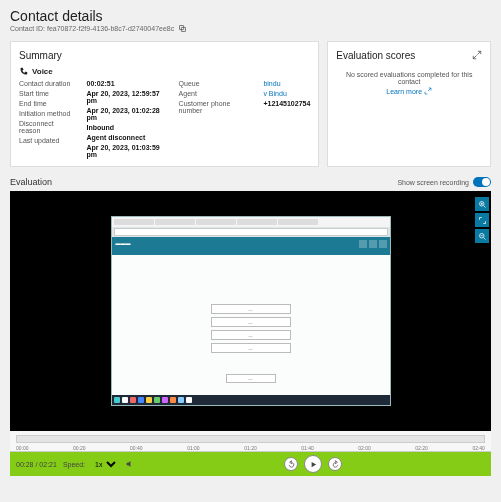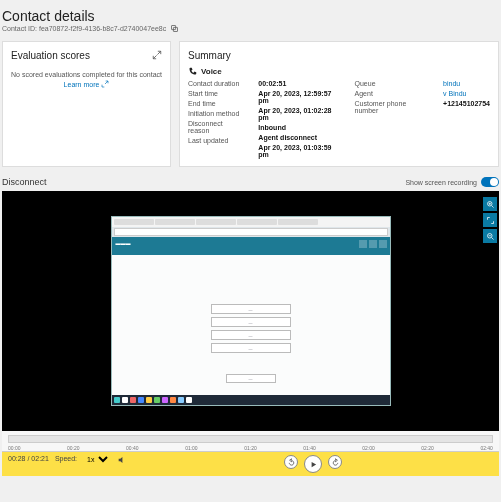--- a/index.html
+++ b/index.html
@@ -1,18 +1,18 @@
 <!DOCTYPE html>
 <html><head>
 <meta charset="utf-8">
 <style>
 * { box-sizing: border-box; margin: 0; padding: 0; font-family: -apple-system, BlinkMacSystemFont, "Segoe UI", Arial, sans-serif; }
 body { background: #f0f0f0; width: 501px; height: 502px; overflow: hidden; font-size: 8px; }
 
-.page { padding: 8px 2px; }
+.page { padding: 8px 10px; }
 .header { display: flex; justify-content: space-between; align-items: flex-start; margin-bottom: 8px; }
 .header-left h1 { font-size: 14px; font-weight: 400; color: #222; }
 .header-left .sub { font-size: 7px; color: #666; display: flex; align-items: center; gap: 4px; }
 .eval-btn { background: #fff; border: 1px solid #888; padding: 3px 8px; font-size: 8px; cursor: pointer; }
 
 .cards { display: flex; gap: 8px; margin-bottom: 10px; }
 .card { background: #fff; border: 1px solid #ddd; padding: 8px; }
 .card h2 { font-size: 10px; font-weight: 400; color: #222; margin-bottom: 6px; }
 .summary-card { flex: 2; }
 .eval-card { flex: 1; position: relative; }
@@ -49,21 +49,21 @@
 .screen .form { position: absolute; left: 50%; top: 35%; transform: translateX(-50%); display: flex; flex-direction: column; gap: 3px; }
 .screen .field { width: 80px; height: 10px; border: 1px solid #bbb; background: #fff; font-size: 4px; display: flex; align-items: center; justify-content: center; color: #667; }
 .screen .foot-btn { position: absolute; left: 50%; bottom: 12px; transform: translateX(-50%); width: 50px; height: 9px; border: 1px solid #bbb; background: #fff; font-size: 4px; display: flex; align-items: center; justify-content: center; color: #667; }
 .screen .taskbar { height: 10px; background: #1f2a38; display: flex; align-items: center; padding: 0 2px; gap: 2px; }
 .screen .taskbar .tb { width: 6px; height: 6px; border-radius: 1px; }
 
 .timeline { background: #f7f7f7; padding: 4px 6px 0; }
 .tl-track { height: 8px; background: #e4e4e4; margin-bottom: 2px; border: 1px solid #ccc; }
 .tl-ticks { display: flex; justify-content: space-between; font-size: 5px; color: #777; }
 
-.controls { background: #fde047; border-top: 1px solid #ccc; padding: 3px 6px; display: flex; align-items: flex-start; gap: 6px; font-size: 7px; color: #444; }
+.controls { background: #84cc16; border-top: 1px solid #ccc; padding: 3px 6px; display: flex; align-items: center; gap: 6px; font-size: 7px; color: #444; }
 .controls .spacer { flex: 1; }
 .controls .pbtn { width: 14px; height: 14px; border: 1px solid #888; border-radius: 50%; display: flex; align-items: center; justify-content: center; cursor: pointer; font-size: 8px; background: #fff; }
 .controls .play { width: 18px; height: 18px; font-size: 9px; }
 .controls .sel { border: none; background: transparent; font-size: 7px; }
 svg { display: block; }
 </style>
 </head>
 <body>
 
 <div class="page">
@@ -76,81 +76,81 @@
           <svg width="9" height="9" viewBox="0 0 24 24" fill="none" stroke="#555" stroke-width="2">
               <rect x="9" y="9" width="11" height="11" rx="1"></rect>
               <rect x="4" y="4" width="11" height="11" rx="1"></rect>
             </svg>
         </span>
       </div>
     </div>
   </div>
 
   <div class="cards">
+    <div class="card summary-card">
+      <h2>Summary</h2>
+      <div class="voice-row">
+        <span>
+          <svg width="9" height="9" viewBox="0 0 24 24" fill="#222">
+              <path d="M6 2h4l2 5-3 2c1 3 3 5 6 6l2-3 5 2v4c0 1-1 2-2 2C10 20 4 14 4 4c0-1 1-2 2-2z"></path>
+            </svg>
+        </span>
+        <b>Voice</b>
+      </div>
+      <div class="summary-grid">
+        <div class="col" id="labels-left">
+            <div class="label">Contact duration</div>
+            <div class="label">Start time</div>
+            <div class="label">End time</div>
+            <div class="label">Initiation method</div>
+            <div class="label">Disconnect reason</div>
+            <div class="label">Last updated</div>
+          </div>
+        <div class="col" id="vals-left">
+            <div class="val">00:02:51</div>
+            <div class="val">Apr 20, 2023, 12:59:57 pm</div>
+            <div class="val">Apr 20, 2023, 01:02:28 pm</div>
+            <div class="val">Inbound</div>
+            <div class="val">Agent disconnect</div>
+            <div class="val">Apr 20, 2023, 01:03:59 pm</div>
+          </div>
+        <div class="col" id="labels-mid">
+            <div class="label">Queue</div>
+            <div class="label">Agent</div>
+            <div class="label">Customer phone number</div>
+          </div>
+        <div class="col" id="vals-mid">
+            <div class="link">bindu</div>
+            <div class="link">v Bindu</div>
+            <div class="val">+12145102754</div>
+          </div>
+      </div>
+    </div>
+
     <div class="card eval-card">
       <span class="expand">
         <svg width="10" height="10" viewBox="0 0 24 24" fill="none" stroke="#555" stroke-width="2">
             <path d="M14 3h7v7M10 21H3v-7M21 3l-8 8M3 21l8-8"></path>
           </svg>
       </span>
       <h2>Evaluation scores</h2>
       <div class="eval-empty">
         <div>No scored evaluations completed for this contact</div>
         <a class="lm">
           <span>Learn more</span>
           <svg width="8" height="8" viewBox="0 0 24 24" fill="none" stroke="#0073bb" stroke-width="2">
               <path d="M14 3h7v7M10 21H3v-7M21 3l-9 9"></path>
             </svg>
         </a>
       </div>
     </div>
-
-    <div class="card summary-card">
-      <h2>Summary</h2>
-      <div class="voice-row">
-        <span>
-          <svg width="9" height="9" viewBox="0 0 24 24" fill="#222">
-              <path d="M6 2h4l2 5-3 2c1 3 3 5 6 6l2-3 5 2v4c0 1-1 2-2 2C10 20 4 14 4 4c0-1 1-2 2-2z"></path>
-            </svg>
-        </span>
-        <b>Voice</b>
-      </div>
-      <div class="summary-grid">
-        <div class="col" id="labels-left">
-            <div class="label">Contact duration</div>
-            <div class="label">Start time</div>
-            <div class="label">End time</div>
-            <div class="label">Initiation method</div>
-            <div class="label">Disconnect reason</div>
-            <div class="label">Last updated</div>
-          </div>
-        <div class="col" id="vals-left">
-            <div class="val">00:02:51</div>
-            <div class="val">Apr 20, 2023, 12:59:57 pm</div>
-            <div class="val">Apr 20, 2023, 01:02:28 pm</div>
-            <div class="val">Inbound</div>
-            <div class="val">Agent disconnect</div>
-            <div class="val">Apr 20, 2023, 01:03:59 pm</div>
-          </div>
-        <div class="col" id="labels-mid">
-            <div class="label">Queue</div>
-            <div class="label">Agent</div>
-            <div class="label">Customer phone number</div>
-          </div>
-        <div class="col" id="vals-mid">
-            <div class="link">bindu</div>
-            <div class="link">v Bindu</div>
-            <div class="val">+12145102754</div>
-          </div>
-      </div>
-    </div>
   </div>
 
   <div class="rec-head">
-    <span class="title">Disconnect</span>
+    <span class="title">Evaluation</span>
     <div class="toggle-wrap">
       <span>Show screen recording</span>
       <div class="toggle"></div>
     </div>
   </div>
 
   <div class="player">
     <div class="side-tools">
       <div class="tool">
           <svg width="9" height="9" viewBox="0 0 24 24" fill="none" stroke="#fff" stroke-width="2">

